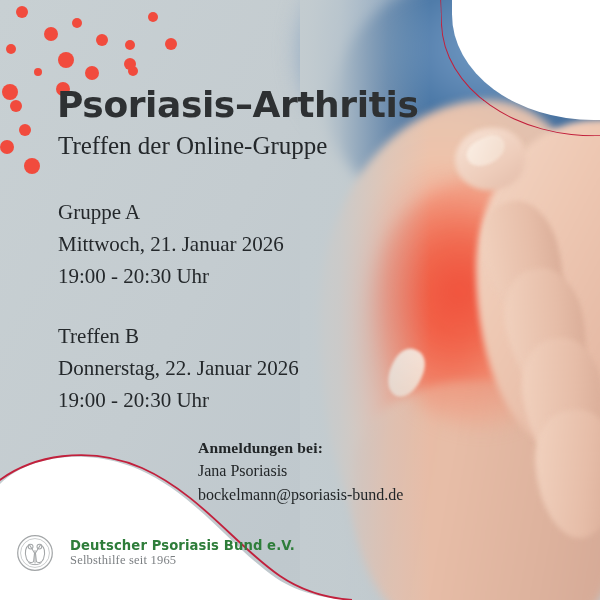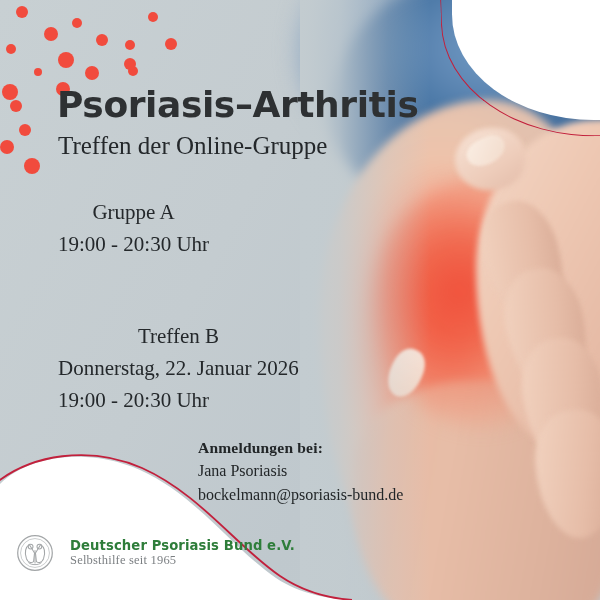--- a/index.html
+++ b/index.html
@@ -171,21 +171,21 @@
   }
 
   .group {
     position: absolute;
     left: 58px;
     font-family: "Liberation Serif", "DejaVu Serif", serif;
     color: #24282b;
   }
   .group-a { top: 196px; }
   .group-b { top: 320px; }
-  .group .g-name { font-size: 21px; line-height: 32px; text-align: center; }
+  .group .g-name { font-size: 21px; line-height: 32px; }
   .group .g-date { font-size: 21px; line-height: 32px; }
   .group .g-time { font-size: 21px; line-height: 32px; }
 
   .contact {
     position: absolute;
     left: 198px; top: 436px;
     font-family: "Liberation Serif", "DejaVu Serif", serif;
     color: #222628;
   }
   .contact .c-head {
@@ -276,20 +276,21 @@
     </svg>
   </div>
 
   <div class="content">
 
     <div class="title">Psoriasis–Arthritis</div>
     <div class="subtitle">Treffen der Online-Gruppe</div>
 
     <div class="group group-a">
       <div class="g-name">Gruppe A</div>
+      <div class="g-date">Mittwoch, 21. Januar 2026</div>
       <div class="g-time">19:00 - 20:30 Uhr</div>
     </div>
 
     <div class="group group-b">
       <div class="g-name">Treffen B</div>
       <div class="g-date">Donnerstag, 22. Januar 2026</div>
       <div class="g-time">19:00 - 20:30 Uhr</div>
     </div>
 
     <div class="contact">

